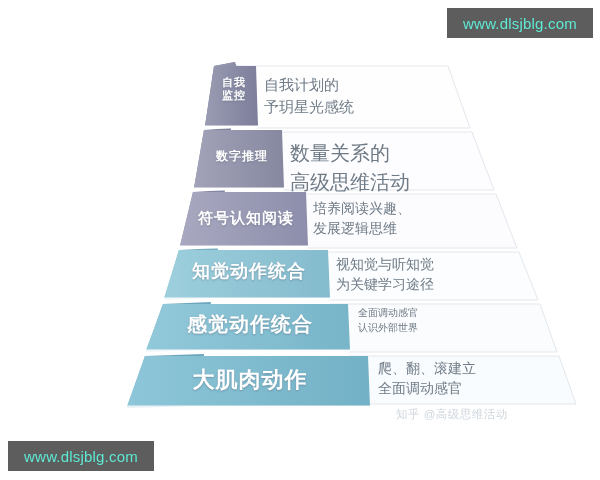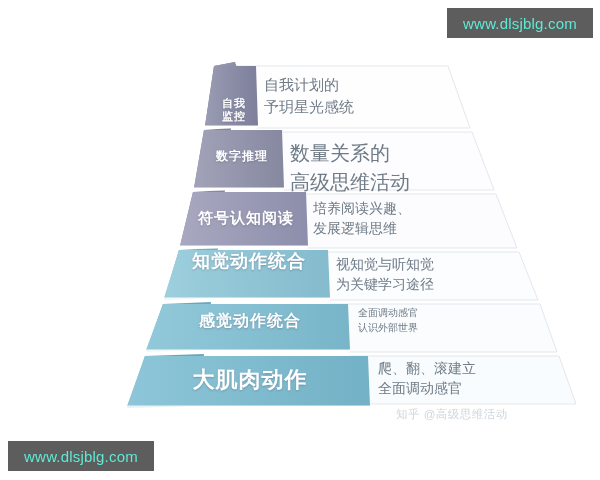--- a/index.html
+++ b/index.html
@@ -156,30 +156,30 @@
     <g>
       <path d="M205,127 L258,127" stroke="#ffffff" stroke-width="3" fill="none" opacity="0.9"></path>
       <path d="M194,189 L284,189" stroke="#ffffff" stroke-width="3" fill="none" opacity="0.9"></path>
       <path d="M180,247 L308,247" stroke="#ffffff" stroke-width="3" fill="none" opacity="0.9"></path>
       <path d="M164,299 L330,299" stroke="#ffffff" stroke-width="3" fill="none" opacity="0.9"></path>
       <path d="M146,351 L350,351" stroke="#ffffff" stroke-width="3" fill="none" opacity="0.9"></path>
       <path d="M127,407 L370,407" stroke="#ffffff" stroke-width="3" fill="none" opacity="0.85"></path>
     </g>
   </svg>
 
-  <div class="tier-label" style="left:206px; top:97px; width:56px; font-size:11px;">自我
+  <div class="tier-label" style="left:206px; top:76px; width:56px; font-size:11px;">自我
 监控</div>
 
   <div class="tier-label" style="left:196px; top:150px; width:92px; font-size:12px;">数字推理</div>
 
   <div class="tier-label" style="left:182px; top:209px; width:128px; font-size:15px;">符号认知阅读</div>
 
-  <div class="tier-label" style="left:166px; top:251px; width:166px; font-size:18px;">知觉动作统合</div>
-
-  <div class="tier-label" style="left:148px; top:313px; width:204px; font-size:16px;font-family:Liberation Mono, monospace;">感觉动作统合</div>
+  <div class="tier-label" style="left:166px; top:261px; width:166px; font-size:18px;">知觉动作统合</div>
+
+  <div class="tier-label" style="left:148px; top:313px; width:204px; font-size:20px;">感觉动作统合</div>
 
   <div class="tier-label" style="left:129px; top:367px; width:242px; font-size:22px;">大肌肉动作</div>
 
   <div class="desc-text" style="left:264px; top:74px; font-size:15px;">自我计划的
 予玥星光感统</div>
 
   <div class="desc-text" style="left:290px; top:139px; font-size:20px;">数量关系的
 高级思维活动</div>
 
   <div class="desc-text" style="left:313px; top:198px; font-size:14px;">培养阅读兴趣、

